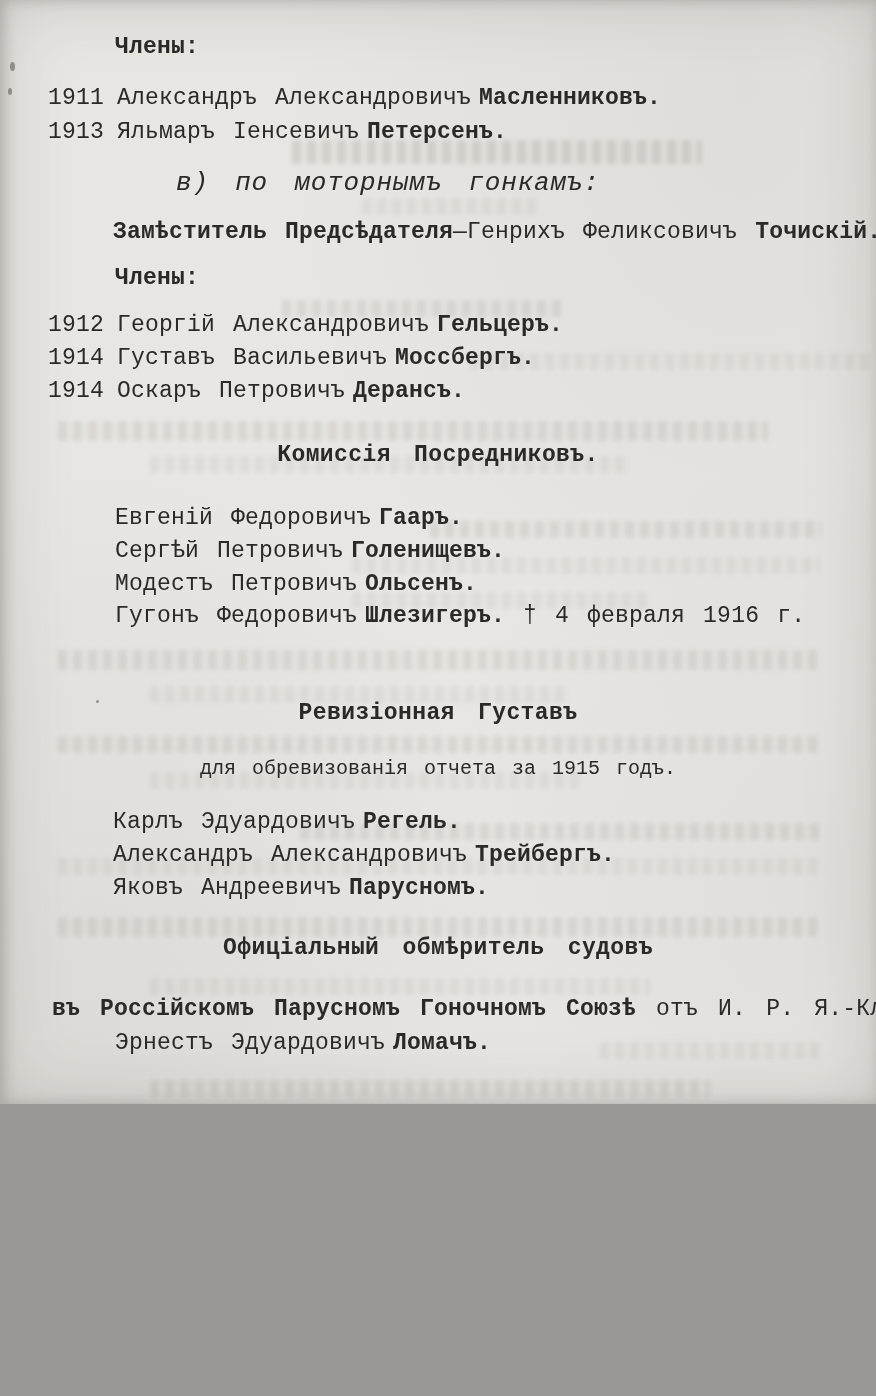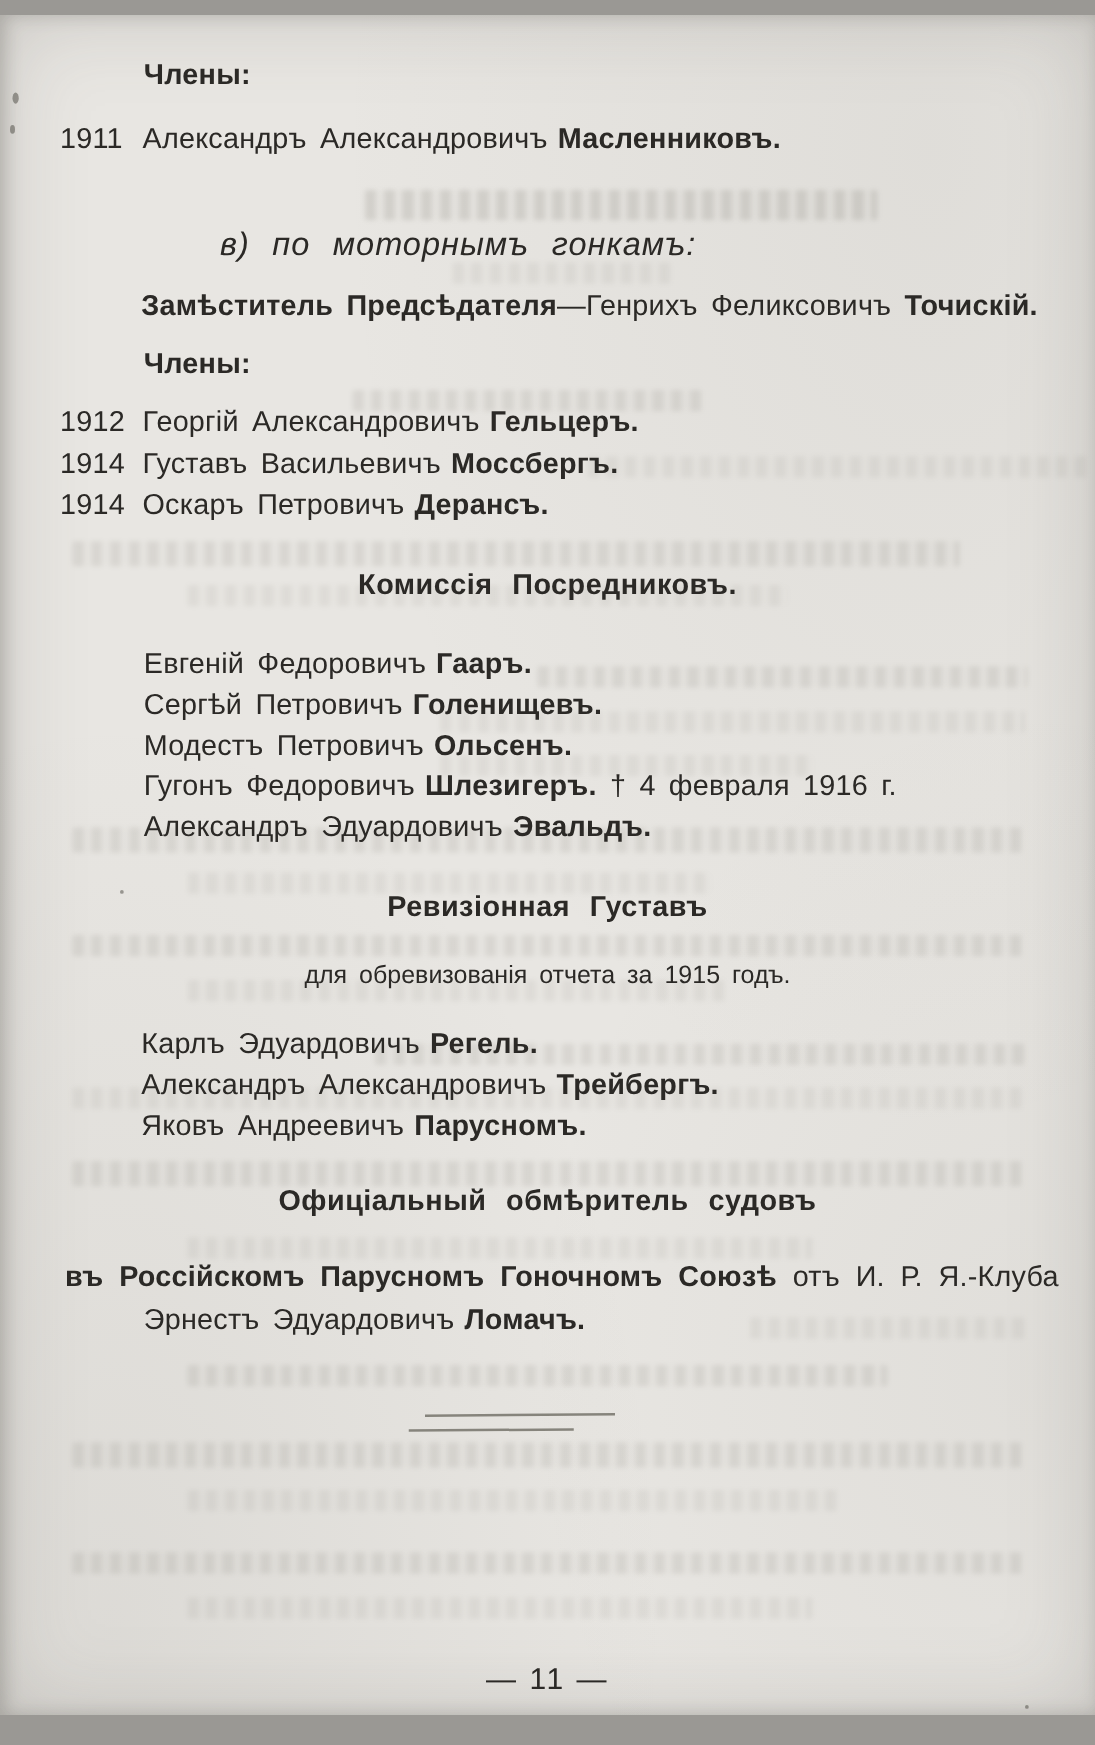--- a/index.html
+++ b/index.html
@@ -1,22 +1,22 @@
 <!DOCTYPE html>
 <html lang="ru"><head>
 <meta charset="utf-8">
 <style>
   html,body{margin:0;padding:0;background:#9a9894;}
   .page{
     position:relative;
-    width:876px;height:1360px;
-    margin:12px auto;
+    width:876px;height:1104px;
+    margin:0 auto;
     background:var(--paper,#e8e6e2);
     overflow:hidden;
-    font-family:Liberation Sans, sans-serif;
+    font-family:Liberation Mono, monospace;
     color:var(--ink,#2b2926);
     box-shadow:inset 0 0 70px rgba(90,88,80,.22), inset 4px 0 14px rgba(60,58,52,.25);
   }
   
   .page::after{
     content:"";position:absolute;inset:0;pointer-events:none;
     background:
       radial-gradient(ellipse at 85% 8%, rgba(120,118,110,.08), transparent 45%),
       radial-gradient(ellipse at 10% 95%, rgba(120,118,110,.10), transparent 40%),
       radial-gradient(ellipse at 95% 80%, rgba(120,118,110,.07), transparent 35%);
@@ -79,20 +79,21 @@
 
   <div class="speck" style="top:62px;left:10px;width:5px;height:9px"></div>
   <div class="speck" style="top:88px;left:8px;width:4px;height:7px"></div>
   <div class="speck" style="top:700px;left:96px;width:3px;height:3px"></div>
   <div class="speck" style="top:1352px;left:820px;width:3px;height:3px"></div>
 
   <div class="line label" style="top:34px;left:115px">Члены:</div>
 
   <div class="line" style="top:85px;left:48px"><span class="year">1911</span><span class="names">Александръ Александровичъ</span><span class="bold">Масленниковъ.</span></div>
 
+  <div class="line" style="top:119px;left:48px"><span class="year">1913</span><span class="names">Яльмаръ Іенсевичъ</span><span class="bold">Петерсенъ.</span></div>
 
   <div class="line italic-head" style="top:168px;left:176px">в) по моторнымъ гонкамъ:</div>
 
   <div class="line" style="top:219px;left:113px"><span class="bold">Замѣститель Предсѣдателя</span><span>—Генрихъ Феликсовичъ</span> <span class="bold">Точискій.</span></div>
 
   <div class="line label" style="top:265px;left:115px">Члены:</div>
 
   <div class="line" style="top:312px;left:48px"><span class="year">1912</span><span class="names">Георгій Александровичъ</span><span class="bold">Гельцеръ.</span></div>
 
   <div class="line" style="top:345px;left:48px"><span class="year">1914</span><span class="names">Густавъ Васильевичъ</span><span class="bold">Моссбергъ.</span></div>
@@ -102,21 +103,20 @@
   <div class="heading" style="top:442px">Комиссія Посредниковъ.</div>
 
   <div class="line" style="top:505px;left:115px"><span class="names">Евгеній Федоровичъ</span><span class="bold">Гааръ.</span></div>
 
   <div class="line" style="top:538px;left:115px"><span class="names">Сергѣй Петровичъ</span><span class="bold">Голенищевъ.</span></div>
 
   <div class="line" style="top:571px;left:115px"><span class="names">Модестъ Петровичъ</span><span class="bold">Ольсенъ.</span></div>
 
   <div class="line" style="top:603px;left:115px"><span class="names">Гугонъ Федоровичъ</span><span class="bold">Шлезигеръ.</span> <span>† 4 февраля 1916 г.</span></div>
 
-  <div class="line" style="top:636px;left:115px"><span class="names">Александръ Эдуардовичъ</span><span class="bold">Эвальдъ.</span></div>
 
   <div class="heading" style="top:700px">Ревизіонная Густавъ</div>
   <div class="subtitle" style="top:757px">для обревизованія отчета за 1915 годъ.</div>
 
   <div class="line" style="top:809px;left:113px"><span class="names">Карлъ Эдуардовичъ</span><span class="bold">Регель.</span></div>
 
   <div class="line" style="top:842px;left:113px"><span class="names">Александръ Александровичъ</span><span class="bold">Трейбергъ.</span></div>
 
   <div class="line" style="top:875px;left:113px"><span class="names">Яковъ Андреевичъ</span><span class="bold">Парусномъ.</span></div>
 

